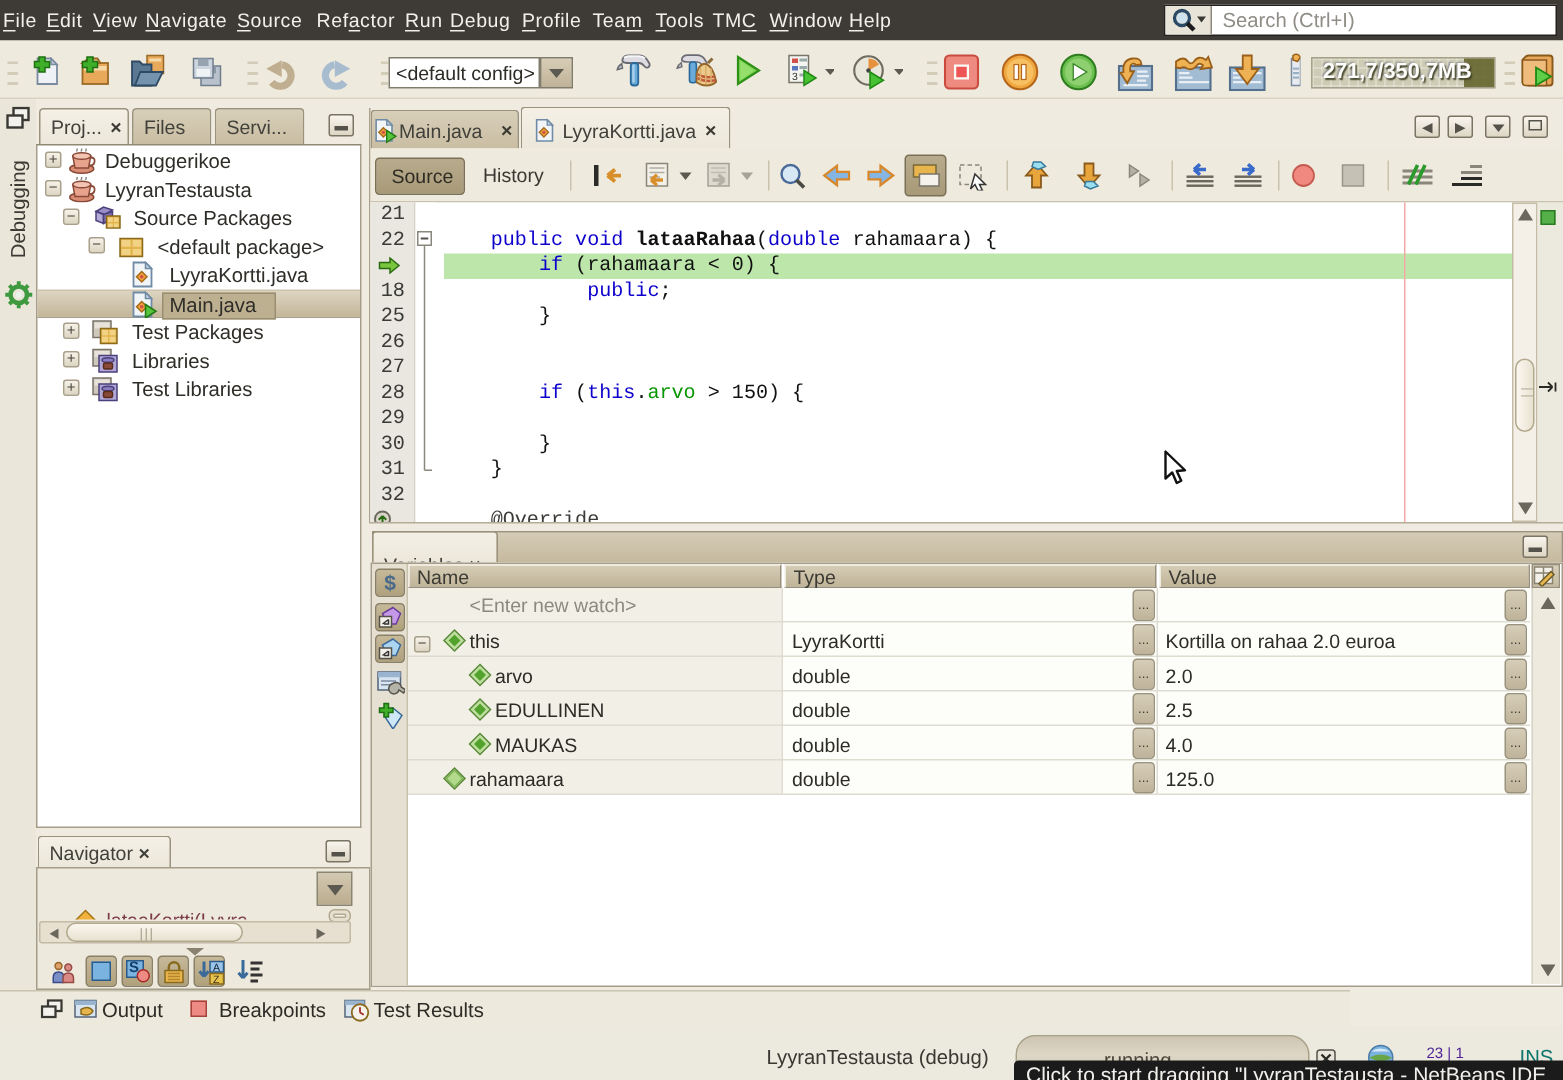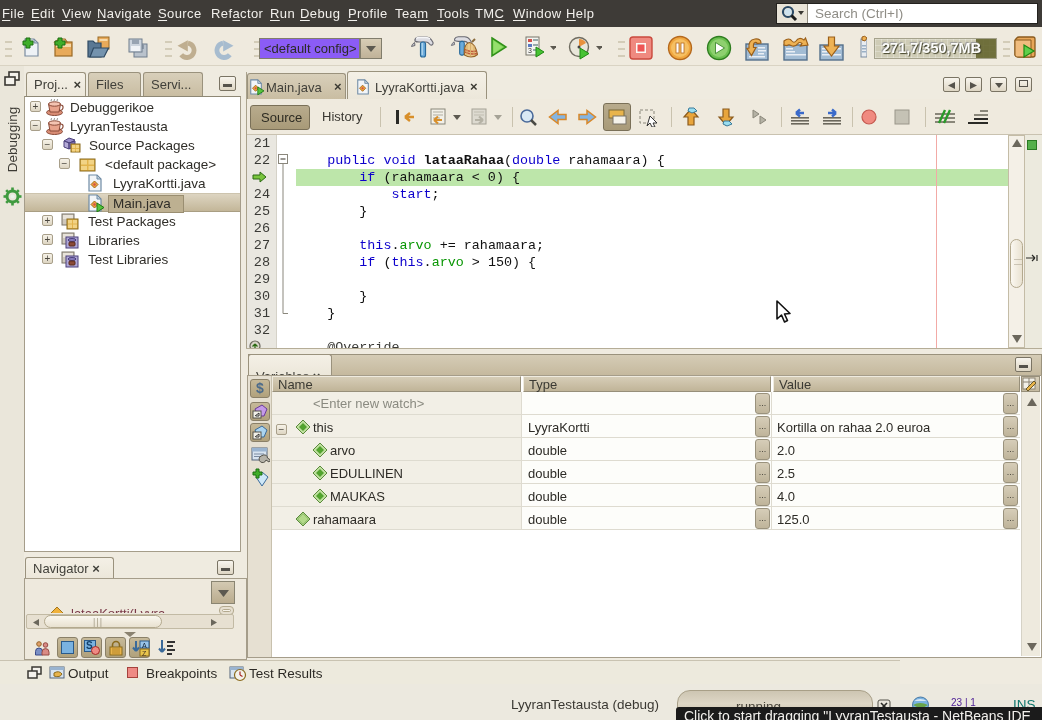--- a/index.html
+++ b/index.html
@@ -184,21 +184,21 @@
   <svg class="abs" style="left:175px;top:10px" width="26" height="23">
     <path d="M13 6.2 A 7.2 7.2 0 1 1 6.2 17.8" fill="none" stroke="#bfae90" stroke-width="4.8"></path>
     <path d="M2.5 8.8 L12.8 3.2 V14.4 z" fill="#bfae90"></path>
     <path d="M13 6.2 A 7.2 7.2 0 1 1 6.2 17.8" fill="none" stroke="#8d7c5e" stroke-width="1" stroke-opacity=".0"></path>
   </svg>
   <svg class="abs" style="left:210px;top:10px" width="26" height="23">
     <path d="M13 6.2 A 7.2 7.2 0 1 0 19.8 17.8" fill="none" stroke="#a7bccf" stroke-width="4.8"></path>
     <path d="M23.5 8.8 L13.2 3.2 V14.4 z" fill="#a7bccf"></path>
   </svg>
   <div class="tbsep" style="left:254px"></div>
-  <div class="abs" style="left:259px;top:11px;width:101px;height:21px;background:#8b5cf6;border:1px solid #817d6c;font-size:13px;color:#2c2b26;padding:2px 0 0 4px;white-space:nowrap;overflow:hidden">&lt;default config&gt;</div>
+  <div class="abs" style="left:259px;top:11px;width:101px;height:21px;background:#ffffff;border:1px solid #817d6c;font-size:13px;color:#2c2b26;padding:2px 0 0 4px;white-space:nowrap;overflow:hidden">&lt;default config&gt;</div>
   <div class="abs" style="left:360px;top:11px;width:22px;height:21px;background:linear-gradient(#d7cdb6,#c0b298);border:1px solid #817d6c">
     <svg width="20" height="19">
         <path d="M5 7 h10 l-5 6 z" fill="#5c5950"></path>
       </svg>
   </div>
   <svg class="abs" style="left:410px;top:7px" width="26" height="26">
     <path d="M4.5 8.5 q-2.5 1.5 -3 4 l3.5 -1 z" fill="#c5c5cc" stroke="#6a6a72" stroke-width="1"></path>
     <path d="M5 5.5 q1 -2.5 4 -2.5 h7 q3.5 0 5.5 3 l1.5 2.5 q.5 1.5 -1 2.5 q-1.5 .5 -2.5 -1 q-1.5 -2 -3.5 -2 h-7 q-3 0 -4 -1 z" fill="#dcdce2" stroke="#6a6a72" stroke-width="1.2"></path>
     <path d="M6 4.5 q1.5 -1 3 -1 h7 q2.5 0 4 1.5" fill="none" stroke="#f6f6f8" stroke-width="1.4"></path>
     <rect x="10.5" y="8" width="5" height="15" rx="2" fill="#6aabdc" stroke="#2a6a9a" stroke-width="1.2"></rect>
@@ -619,21 +619,21 @@
         <rect x="8" y="11" width="14" height="2"></rect>
         <rect x="8" y="7" width="14" height="2" fill="#8a877a"></rect>
         <rect x="14" y="3" width="8" height="2" fill="#8a877a"></rect>
       </g>
   </svg>
 </div>
 <div class="abs" id="codearea"></div>
 <div class="abs" id="gutter">
   <span class="lnum" style="left:-3px;top:1px">21</span>
   <span class="lnum" style="left:-3px;top:18px">22</span>
-  <span class="lnum" style="left:-3px;top:52px">24</span>
+  <span class="lnum" style="left:-3px;top:52px">18</span>
   <span class="lnum" style="left:-3px;top:69px">25</span>
   <span class="lnum" style="left:-3px;top:86px">26</span>
   <span class="lnum" style="left:-3px;top:103px">27</span>
   <span class="lnum" style="left:-3px;top:120px">28</span>
   <span class="lnum" style="left:-3px;top:137px">29</span>
   <span class="lnum" style="left:-3px;top:154px">30</span>
   <span class="lnum" style="left:-3px;top:171px">31</span>
   <span class="lnum" style="left:-3px;top:188px">32</span>
   <svg style="position:absolute;left:5px;top:36px" width="15" height="12">
     <path d="M1 4 h7 v-3 l6 5 l-6 5 v-3 h-7 z" fill="#7ac53e" stroke="#2a6a12" stroke-width="1"></path>
@@ -650,23 +650,22 @@
     <line x1="6" y1="28.5" x2="6" y2="178.5" stroke="#8a877c"></line>
     <line x1="6" y1="178.5" x2="11" y2="178.5" stroke="#8a877c"></line>
   </svg>
 </div>
 
 <div class="abs" style="left:296px;top:169px;width:712px;height:17px;background:#bde6aa"></div>
 <div class="abs" style="left:936px;top:135px;width:1px;height:213px;background:#f2aaa6"></div>
 <div class="abs" id="codelines" style="left:247px;top:135px;width:761px;height:213px;overflow:hidden">
   <div class="cline" style="top:17px"><span class="kw">    public void</span> <b>lataaRahaa</b>(<span class="kw">double</span> rahamaara) {</div>
   <div class="cline" style="top:34px"><span class="kw">        if</span> (rahamaara &lt; 0) {</div>
-  <div class="cline" style="top:51px"><span class="kw">            start</span>;</div>
+  <div class="cline" style="top:51px"><span class="kw">            public</span>;</div>
   <div class="cline" style="top:68px">        }</div>
-  <div class="cline" style="top:102px"><span class="kw">        this</span>.<span class="fld">arvo</span> += rahamaara;</div>
   <div class="cline" style="top:119px"><span class="kw">        if</span> (<span class="kw">this</span>.<span class="fld">arvo</span> &gt; 150) {</div>
   <div class="cline" style="top:153px">        }</div>
   <div class="cline" style="top:170px">    }</div>
   <div class="cline" style="top:204px;color:#3a3a36">    @Override</div>
 </div>
 <div class="abs" id="vscroll">
   <svg style="position:absolute;left:3px;top:3px" width="10" height="9">
       <path d="M5 0 l5 8 h-10 z" fill="#6b675c"></path>
     </svg>
   <div class="abs" style="left:1px;top:103px;width:13px;height:49px;background:linear-gradient(90deg,#fbf8f1,#e9e2d1);border:1px solid #b3a98e;border-radius:7px">

